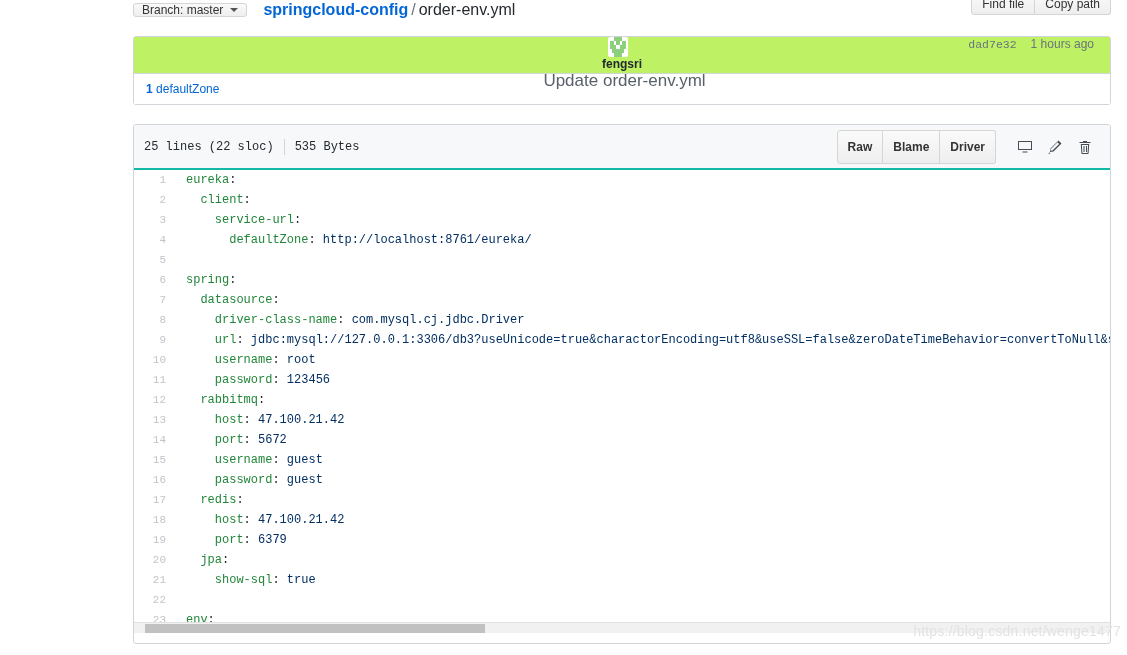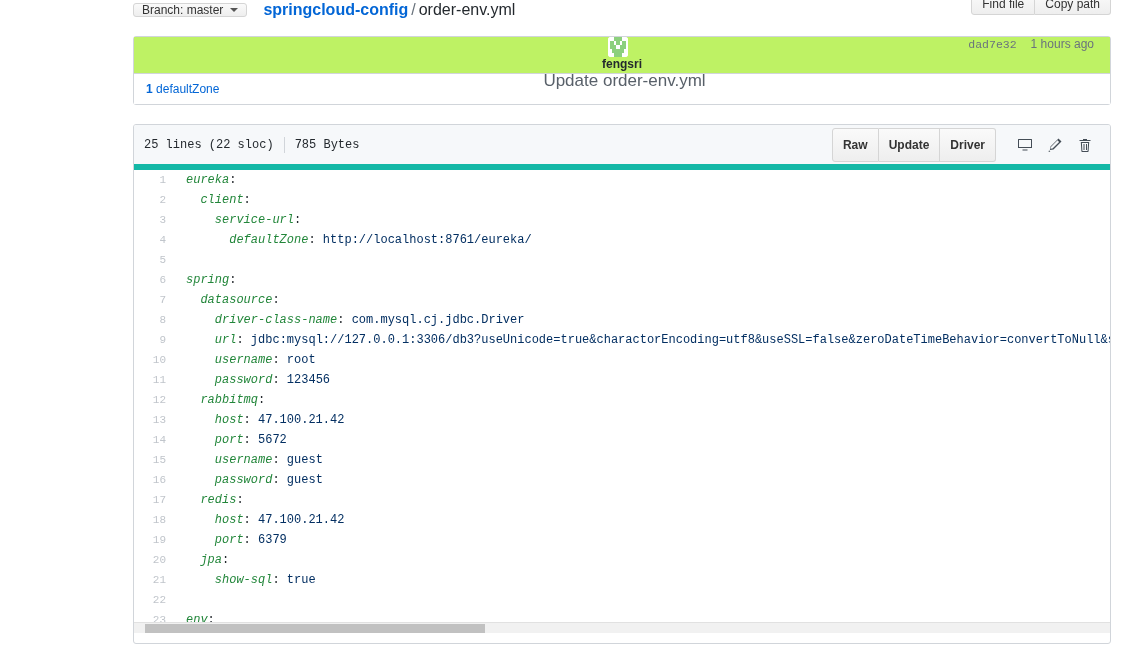--- a/index.html
+++ b/index.html
@@ -128,21 +128,21 @@
     width: 978px;
     height: 520px;
     border: 1px solid #d1d5da;
     border-radius: 3px;
     background: #fff;
     overflow: hidden;
   }
   .file-header {
     height: 45px;
     background: #f6f8fa;
-    border-bottom: 6px solid #14b8a6;
+    border-bottom: 2px solid #14b8a6;
     display: flex; align-items: center;
     padding: 0 10px;
     position: relative;
   }
   .file-stats {
     font-family: "Liberation Mono", monospace;
     font-size: 12px; color: #24292e;
     display: flex; align-items: center;
   }
   .stat-div {
@@ -199,21 +199,21 @@
     line-height: 20px;
     user-select: none;
     background: #fff;
   }
   .lc {
     padding-left: 10px !important;
     line-height: 20px;
     color: #24292e;
     white-space: pre;
   }
-  .k { color: #22863a; font-style: italic; }
+  .k { color: #22863a; }
   .v { color: #032f62; text-align: right; }
   .p { color: #24292e; }
 
   
   .hscroll {
     position: absolute;
     left: 0; bottom: 0;
     width: 978px; height: 11px;
     background: #f1f1f1;
     border-top: 1px solid #e1e1e1;
@@ -281,26 +281,26 @@
     <div class="contrib-row">
       <span class="contrib-link"><b>1</b> <span>defaultZone</span></span>
     </div>
   </div>
 
   <div class="file-box">
     <div class="file-header">
       <div class="file-stats">
         <span>25 lines (22 sloc)</span>
         <span class="stat-div"></span>
-        <span>785 Bytes</span>
+        <span>535 Bytes</span>
       </div>
       <div class="file-actions">
         <div class="btn-group">
           <div class="fb-btn">Raw</div>
-          <div class="fb-btn">Update</div>
+          <div class="fb-btn">Blame</div>
           <div class="fb-btn">Driver</div>
         </div>
         <div class="icon-btn">
           <svg width="16" height="16" viewBox="0 0 16 16" fill="currentColor">
             <path d="M1.5 2h13a.5.5 0 01.5.5v8a.5.5 0 01-.5.5h-13a.5.5 0 01-.5-.5v-8A.5.5 0 011.5 2zm.5 1v7h12V3H2zm3.5 9.5h5v1h-5v-1z"></path>
           </svg>
         </div>
         <div class="icon-btn">
           <svg width="16" height="16" viewBox="0 0 16 16" fill="currentColor">
             <path d="M11.5 1.5l3 3-8 8-3.6.6.6-3.6 8-8zm-7.6 8.4l-.3 1.9 1.9-.3 6.6-6.6-1.6-1.6-6.6 6.6z"></path>
@@ -318,13 +318,14 @@
     <div class="code-wrap">
       <table class="code-table">
         <tbody id="code-lines"><tr><td class="ln">1</td><td class="lc"><span class="k">eureka</span><span class="p">:</span></td></tr><tr><td class="ln">2</td><td class="lc"><span class="k">  client</span><span class="p">:</span></td></tr><tr><td class="ln">3</td><td class="lc"><span class="k">    service-url</span><span class="p">:</span></td></tr><tr><td class="ln">4</td><td class="lc"><span class="k">      defaultZone</span><span class="p">:</span><span class="v"> http://localhost:8761/eureka/</span></td></tr><tr><td class="ln">5</td><td class="lc">&nbsp;</td></tr><tr><td class="ln">6</td><td class="lc"><span class="k">spring</span><span class="p">:</span></td></tr><tr><td class="ln">7</td><td class="lc"><span class="k">  datasource</span><span class="p">:</span></td></tr><tr><td class="ln">8</td><td class="lc"><span class="k">    driver-class-name</span><span class="p">:</span><span class="v"> com.mysql.cj.jdbc.Driver</span></td></tr><tr><td class="ln">9</td><td class="lc"><span class="k">    url</span><span class="p">:</span><span class="v"> jdbc:mysql://127.0.0.1:3306/db3?useUnicode=true&amp;charactorEncoding=utf8&amp;useSSL=false&amp;zeroDateTimeBehavior=convertToNull&amp;serverTimezone=GMT%2B8</span></td></tr><tr><td class="ln">10</td><td class="lc"><span class="k">    username</span><span class="p">:</span><span class="v"> root</span></td></tr><tr><td class="ln">11</td><td class="lc"><span class="k">    password</span><span class="p">:</span><span class="v"> 123456</span></td></tr><tr><td class="ln">12</td><td class="lc"><span class="k">  rabbitmq</span><span class="p">:</span></td></tr><tr><td class="ln">13</td><td class="lc"><span class="k">    host</span><span class="p">:</span><span class="v"> 47.100.21.42</span></td></tr><tr><td class="ln">14</td><td class="lc"><span class="k">    port</span><span class="p">:</span><span class="v"> 5672</span></td></tr><tr><td class="ln">15</td><td class="lc"><span class="k">    username</span><span class="p">:</span><span class="v"> guest</span></td></tr><tr><td class="ln">16</td><td class="lc"><span class="k">    password</span><span class="p">:</span><span class="v"> guest</span></td></tr><tr><td class="ln">17</td><td class="lc"><span class="k">  redis</span><span class="p">:</span></td></tr><tr><td class="ln">18</td><td class="lc"><span class="k">    host</span><span class="p">:</span><span class="v"> 47.100.21.42</span></td></tr><tr><td class="ln">19</td><td class="lc"><span class="k">    port</span><span class="p">:</span><span class="v"> 6379</span></td></tr><tr><td class="ln">20</td><td class="lc"><span class="k">  jpa</span><span class="p">:</span></td></tr><tr><td class="ln">21</td><td class="lc"><span class="k">    show-sql</span><span class="p">:</span><span class="v"> true</span></td></tr><tr><td class="ln">22</td><td class="lc">&nbsp;</td></tr><tr><td class="ln">23</td><td class="lc"><span class="k">env</span><span class="p">:</span></td></tr><tr><td class="ln">24</td><td class="lc"></td></tr></tbody>
       </table>
       <div class="hscroll">
         <div class="hthumb"></div>
       </div>
     </div>
   </div>
 
+  <div class="watermark">https://blog.csdn.net/wenge1477</div>
 </div>
 
 </body></html>

